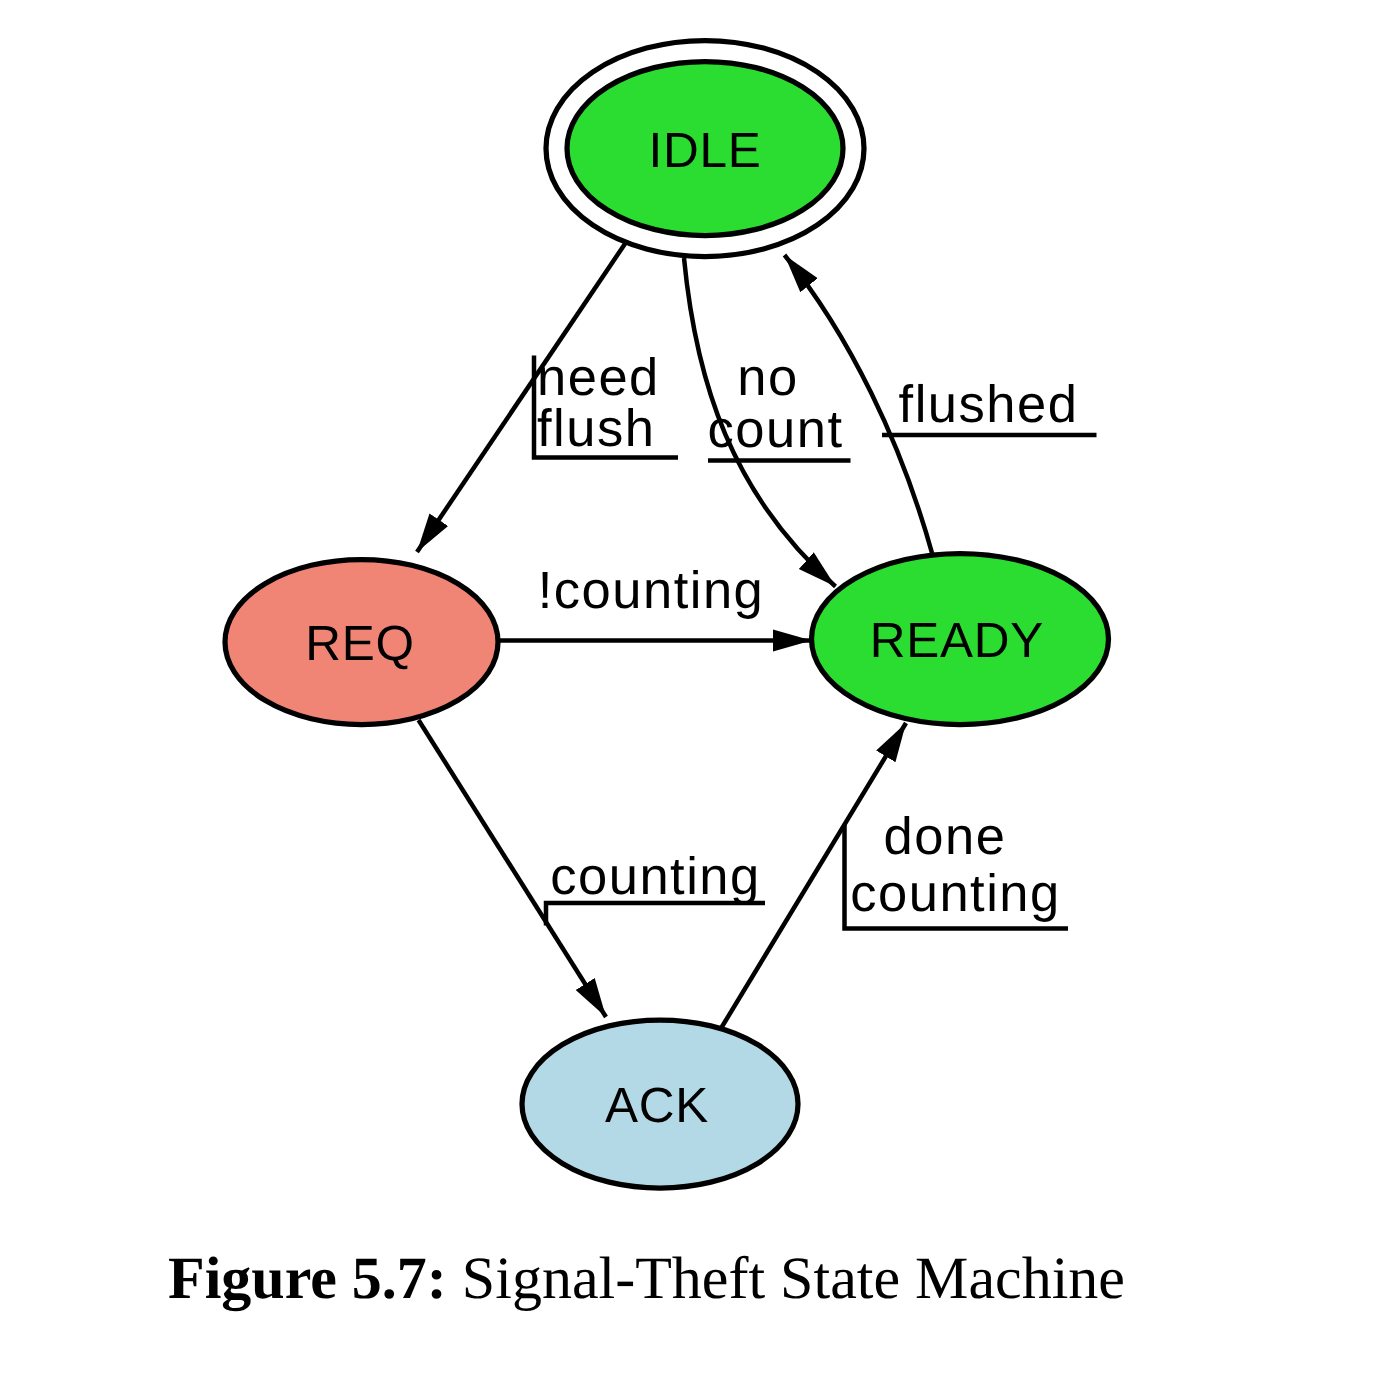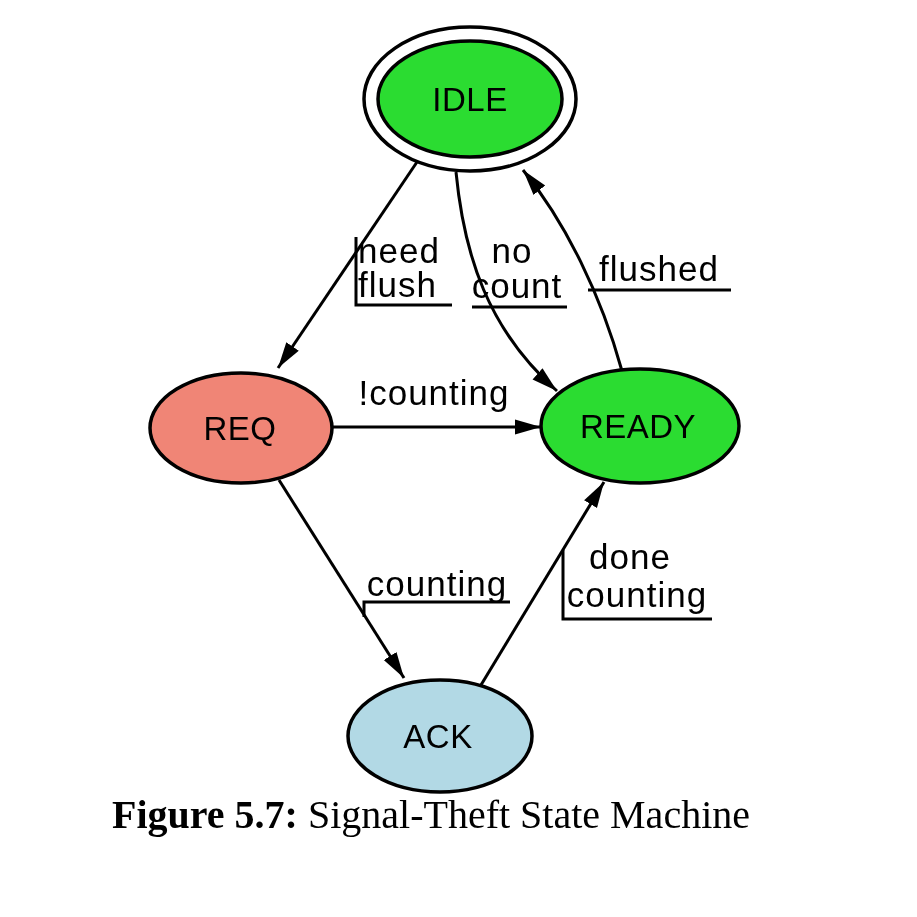--- a/index.html
+++ b/index.html
@@ -39,21 +39,21 @@
     stroke-width: 3;
     fill: none;
   }
   .node-outline {
     stroke: #000000;
     stroke-width: 3.5;
   }
   .caption {
     position: absolute;
     left: 112px;
-    top: 791px;
+    top: 828px;
     width: 760px;
     font-family: "Liberation Serif", serif;
     font-size: 40px;
     color: #000000;
     white-space: nowrap;
   }
   .caption .cap-label { font-weight: bold; }
 </style>
 </head>
 <body>

